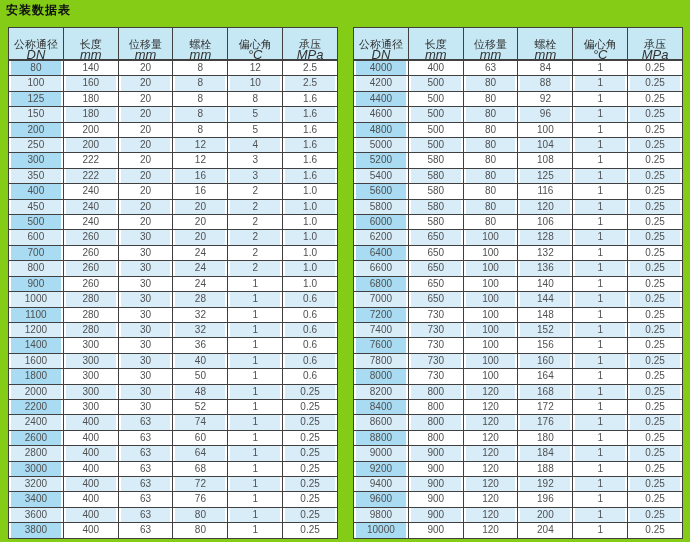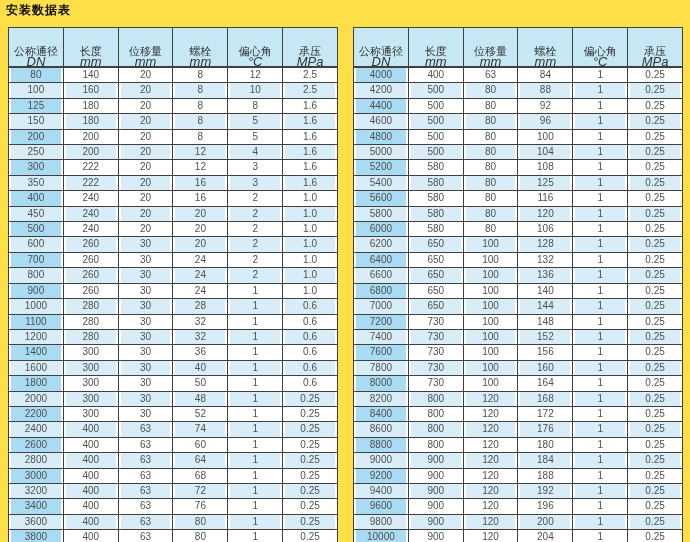--- a/index.html
+++ b/index.html
@@ -5,21 +5,21 @@
   html, body {
     margin: 0;
     padding: 0;
     background: #ffffff;
     font-family: "Liberation Sans", "DejaVu Sans", sans-serif;
   }
   .page {
     position: relative;
     width: 690px;
     height: 542px;
-    background: #fde047;
+    background: #84cc16;
     overflow: hidden;
   }
   .title {
     position: absolute;
     left: 6px;
     top: 2px;
     font-size: 12px;
     font-weight: bold;
     color: #111111;
     letter-spacing: 1px;
@@ -48,21 +48,21 @@
   table.data-table thead th {
     background: var(--header-bg, #c6e8f5);
     height: 30px;
     border-bottom: 2px solid var(--border, #404040);
     font-weight: normal;
     color: #333333;
   }
   .cname {
     font-size: 11px;
     line-height: 12px;
-    margin-top: 17px;
+    margin-top: 10px;
   }
   .cunit {
     font-size: 13px;
     line-height: 9px;
     font-style: italic;
   }
   table.data-table tbody td {
     font-size: 10px;
     height: 14.4px;
     line-height: 14.4px;

